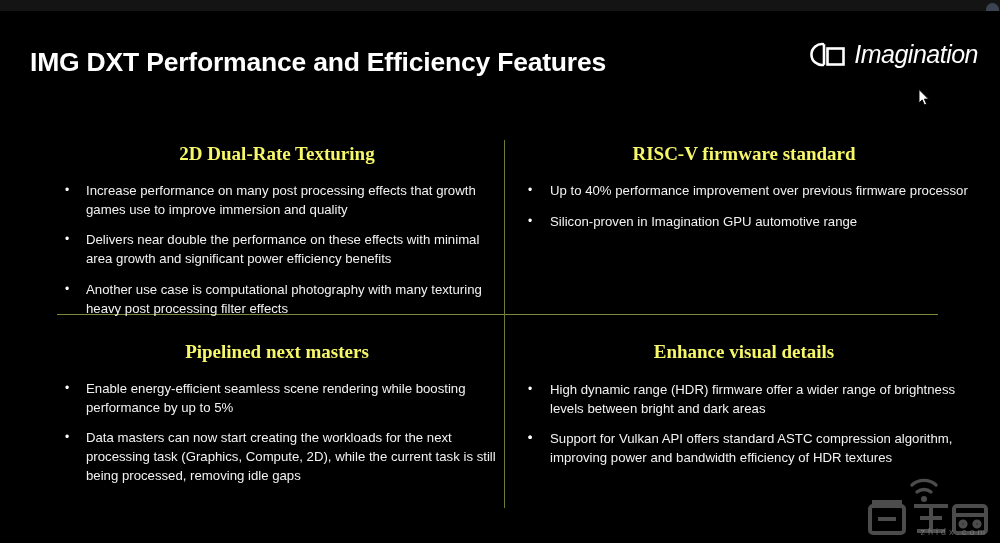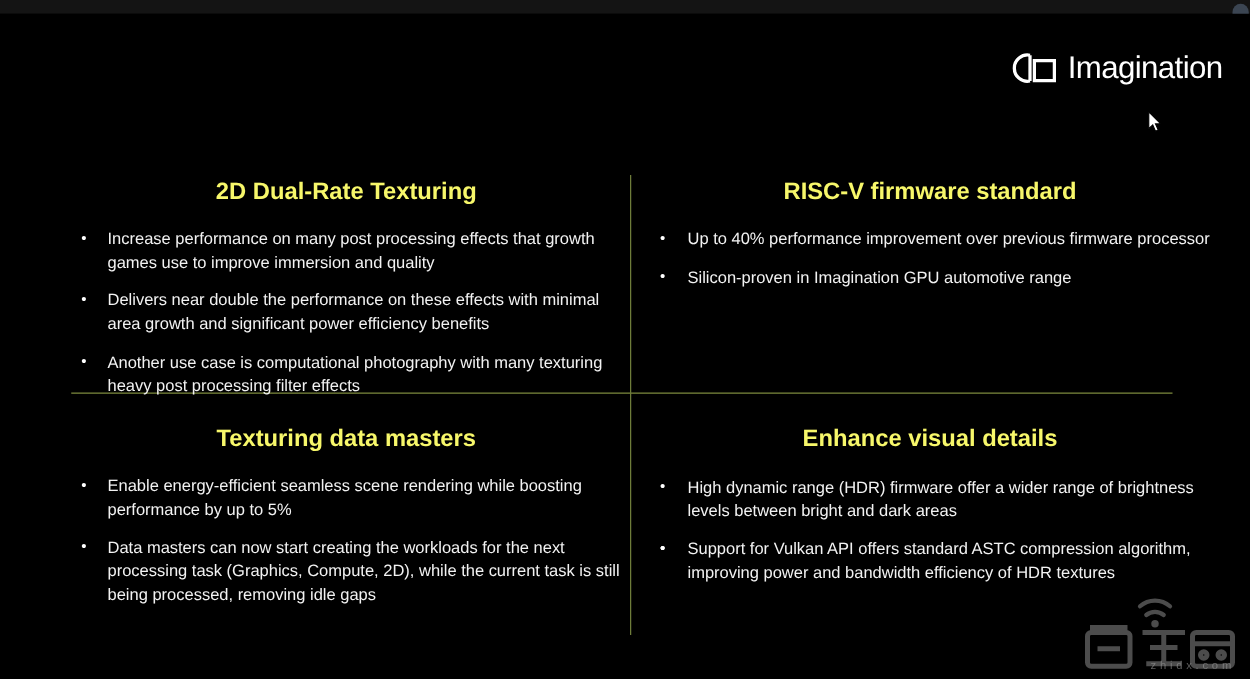--- a/index.html
+++ b/index.html
@@ -55,20 +55,21 @@
     letter-spacing: -0.2px;
     white-space: nowrap;
   }
 
   #brand-logo {
     position: absolute;
     right: 22px; top: 30px;
     display: flex;
     align-items: center;
     gap: 7px;
+    font-style: italic;
   }
   #brand-mark { display: block; }
   #brand-word {
     font-size: 25px;
     color: #ffffff;
     letter-spacing: -0.5px;
     font-weight: 400;
     line-height: 1;
   }
 
@@ -100,20 +101,21 @@
   #quadrant-bl { left: 57px;  top: 329px; width: 440px; }
   #quadrant-br { left: 519px; top: 329px; width: 450px; }
 
   .quadrant-heading {
     color: #f7f76a;
     font-size: 19px;
     font-weight: bold;
     text-align: center;
     line-height: 1.26;
     margin: 0 0 16px 0;
+    font-family: Liberation Serif, serif;
   }
   #quadrant-br .quadrant-heading { margin-bottom: 17px; }
 
   .bullet-list {
     list-style: none;
     margin: 0;
     padding: 0;
   }
   .bullet-item {
     position: relative;
@@ -159,20 +161,21 @@
 </head>
 <body>
 
 <div id="chrome-strip"></div>
 <div id="scrollbar-track">
   <div id="scrollbar-thumb"></div>
 </div>
 
 <div id="slide">
 
+  <div id="slide-title">IMG DXT Performance and Efficiency Features</div>
 
   <div id="brand-logo">
     <span>
       <svg id="brand-mark" width="44" height="27" viewBox="0 0 44 27" aria-hidden="true">
         <path d="M21 3.2 A10.5 10.5 0 1 0 21 23.8" fill="none" stroke="#ffffff" stroke-width="2.6"></path>
         <path d="M21 3.2 L21 23.8" fill="none" stroke="#ffffff" stroke-width="2.6"></path>
         <rect x="24.5" y="7.5" width="16" height="16" fill="none" stroke="#ffffff" stroke-width="2.6"></rect>
       </svg>
     </span>
     <span id="brand-word">Imagination</span>
@@ -213,21 +216,21 @@
         <span>Up to 40% performance improvement over previous firmware processor</span>
       </li>
       <li class="bullet-item">
         <span class="bullet-glyph">•</span>
         <span>Silicon-proven in Imagination GPU automotive range</span>
       </li>
     </ul>
   </div>
 
   <div class="quadrant" id="quadrant-bl">
-    <div class="quadrant-heading">Texturing data masters</div>
+    <div class="quadrant-heading">Pipelined next masters</div>
     <ul class="bullet-list">
       <li class="bullet-item">
         <span class="bullet-glyph">•</span>
         <span>Enable energy-efficient seamless scene rendering while boosting performance by up to 5%</span>
       </li>
       <li class="bullet-item">
         <span class="bullet-glyph">•</span>
         <span>Data masters can now start creating the workloads for the next processing task (Graphics, Compute, 2D), while the current task is still being processed, removing idle gaps</span>
       </li>
     </ul>

